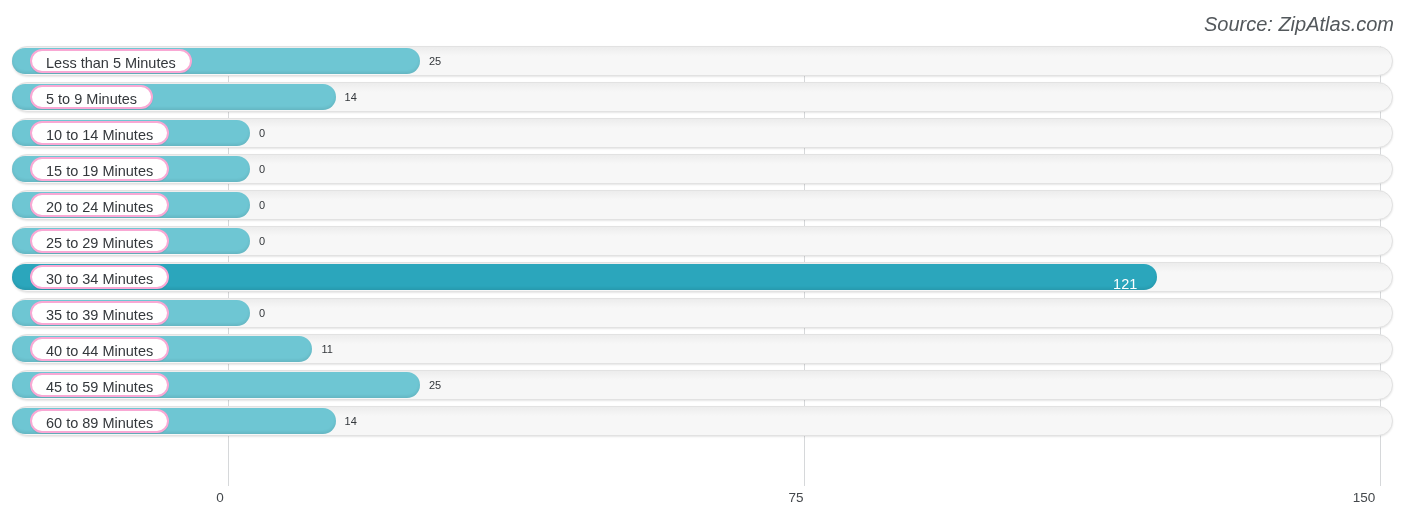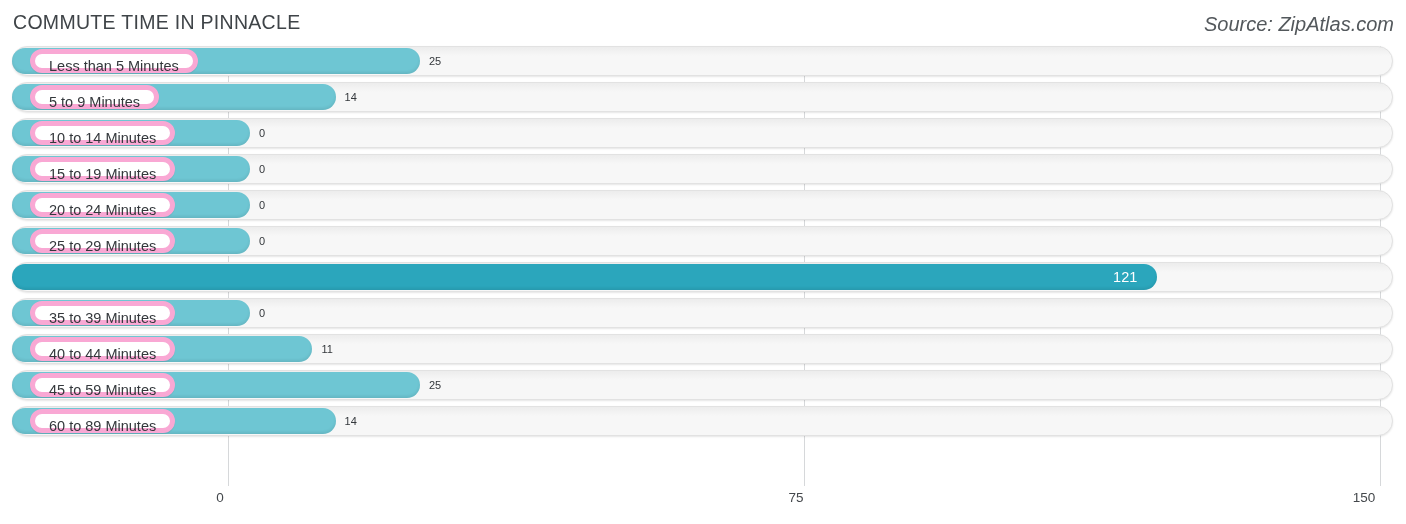--- a/index.html
+++ b/index.html
@@ -117,21 +117,21 @@
   
   .pill {
     position: absolute;
     left: 30px;
     top: 3px;
     height: 24px;
     line-height: 24px;
     padding: 0 14px 0 14px;
     background: #ffffff;
     border-radius: 12px;
-    border: 5px solid #f9a8d4;
+    border: 2px solid #f9a8d4;
     font-size: 14.5px;
     color: #34383c;
     white-space: nowrap;
     box-sizing: border-box;
     box-shadow: 0 1px 1px rgba(0,0,0,0.07);
   }
 
   
   .value-out {
     position: absolute;
@@ -168,21 +168,20 @@
     font-size: 13.5px;
     color: #44484c;
     transform: translateX(-50%);
     white-space: nowrap;
   }
 </style>
 </head>
 <body>
 
 <div class="header">
-  <div class="chart-title">COMMUTE TIME IN PINNACLE</div>
   <div class="source-note">Source: ZipAtlas.com</div>
 </div>
 
 <div class="plot">
   <div class="gridlines">
       <div class="gridline" style="left: 228px;"></div>
       <div class="gridline" style="left: 804px;"></div>
       <div class="gridline" style="left: 1380px;"></div>
     </div>
   <div class="rows">
@@ -232,21 +231,22 @@
         </div>
         <div class="bar" style="width: 238px;"></div>
         <div class="pill">25 to 29 Minutes</div>
         <div class="value-out" style="left: 259px;">0</div>
       </div>
       <div class="row highlight">
         <div class="track">
           <div class="track-inner-shade"></div>
         </div>
         <div class="bar" style="width: 1145.28px;"></div>
-        <div class="value-in" style="left: 1097.28px; width: 40px; text-align: right;">121</div>
+        <div class="pill">30 to 34 Minutes</div>
+        <div class="value-in" style="left: 1097.28px; width: 40px; text-align: right; margin-top: 7px;">121</div>
       </div>
       <div class="row">
         <div class="track">
           <div class="track-inner-shade"></div>
         </div>
         <div class="bar" style="width: 238px;"></div>
         <div class="pill">35 to 39 Minutes</div>
         <div class="value-out" style="left: 259px;">0</div>
       </div>
       <div class="row">

